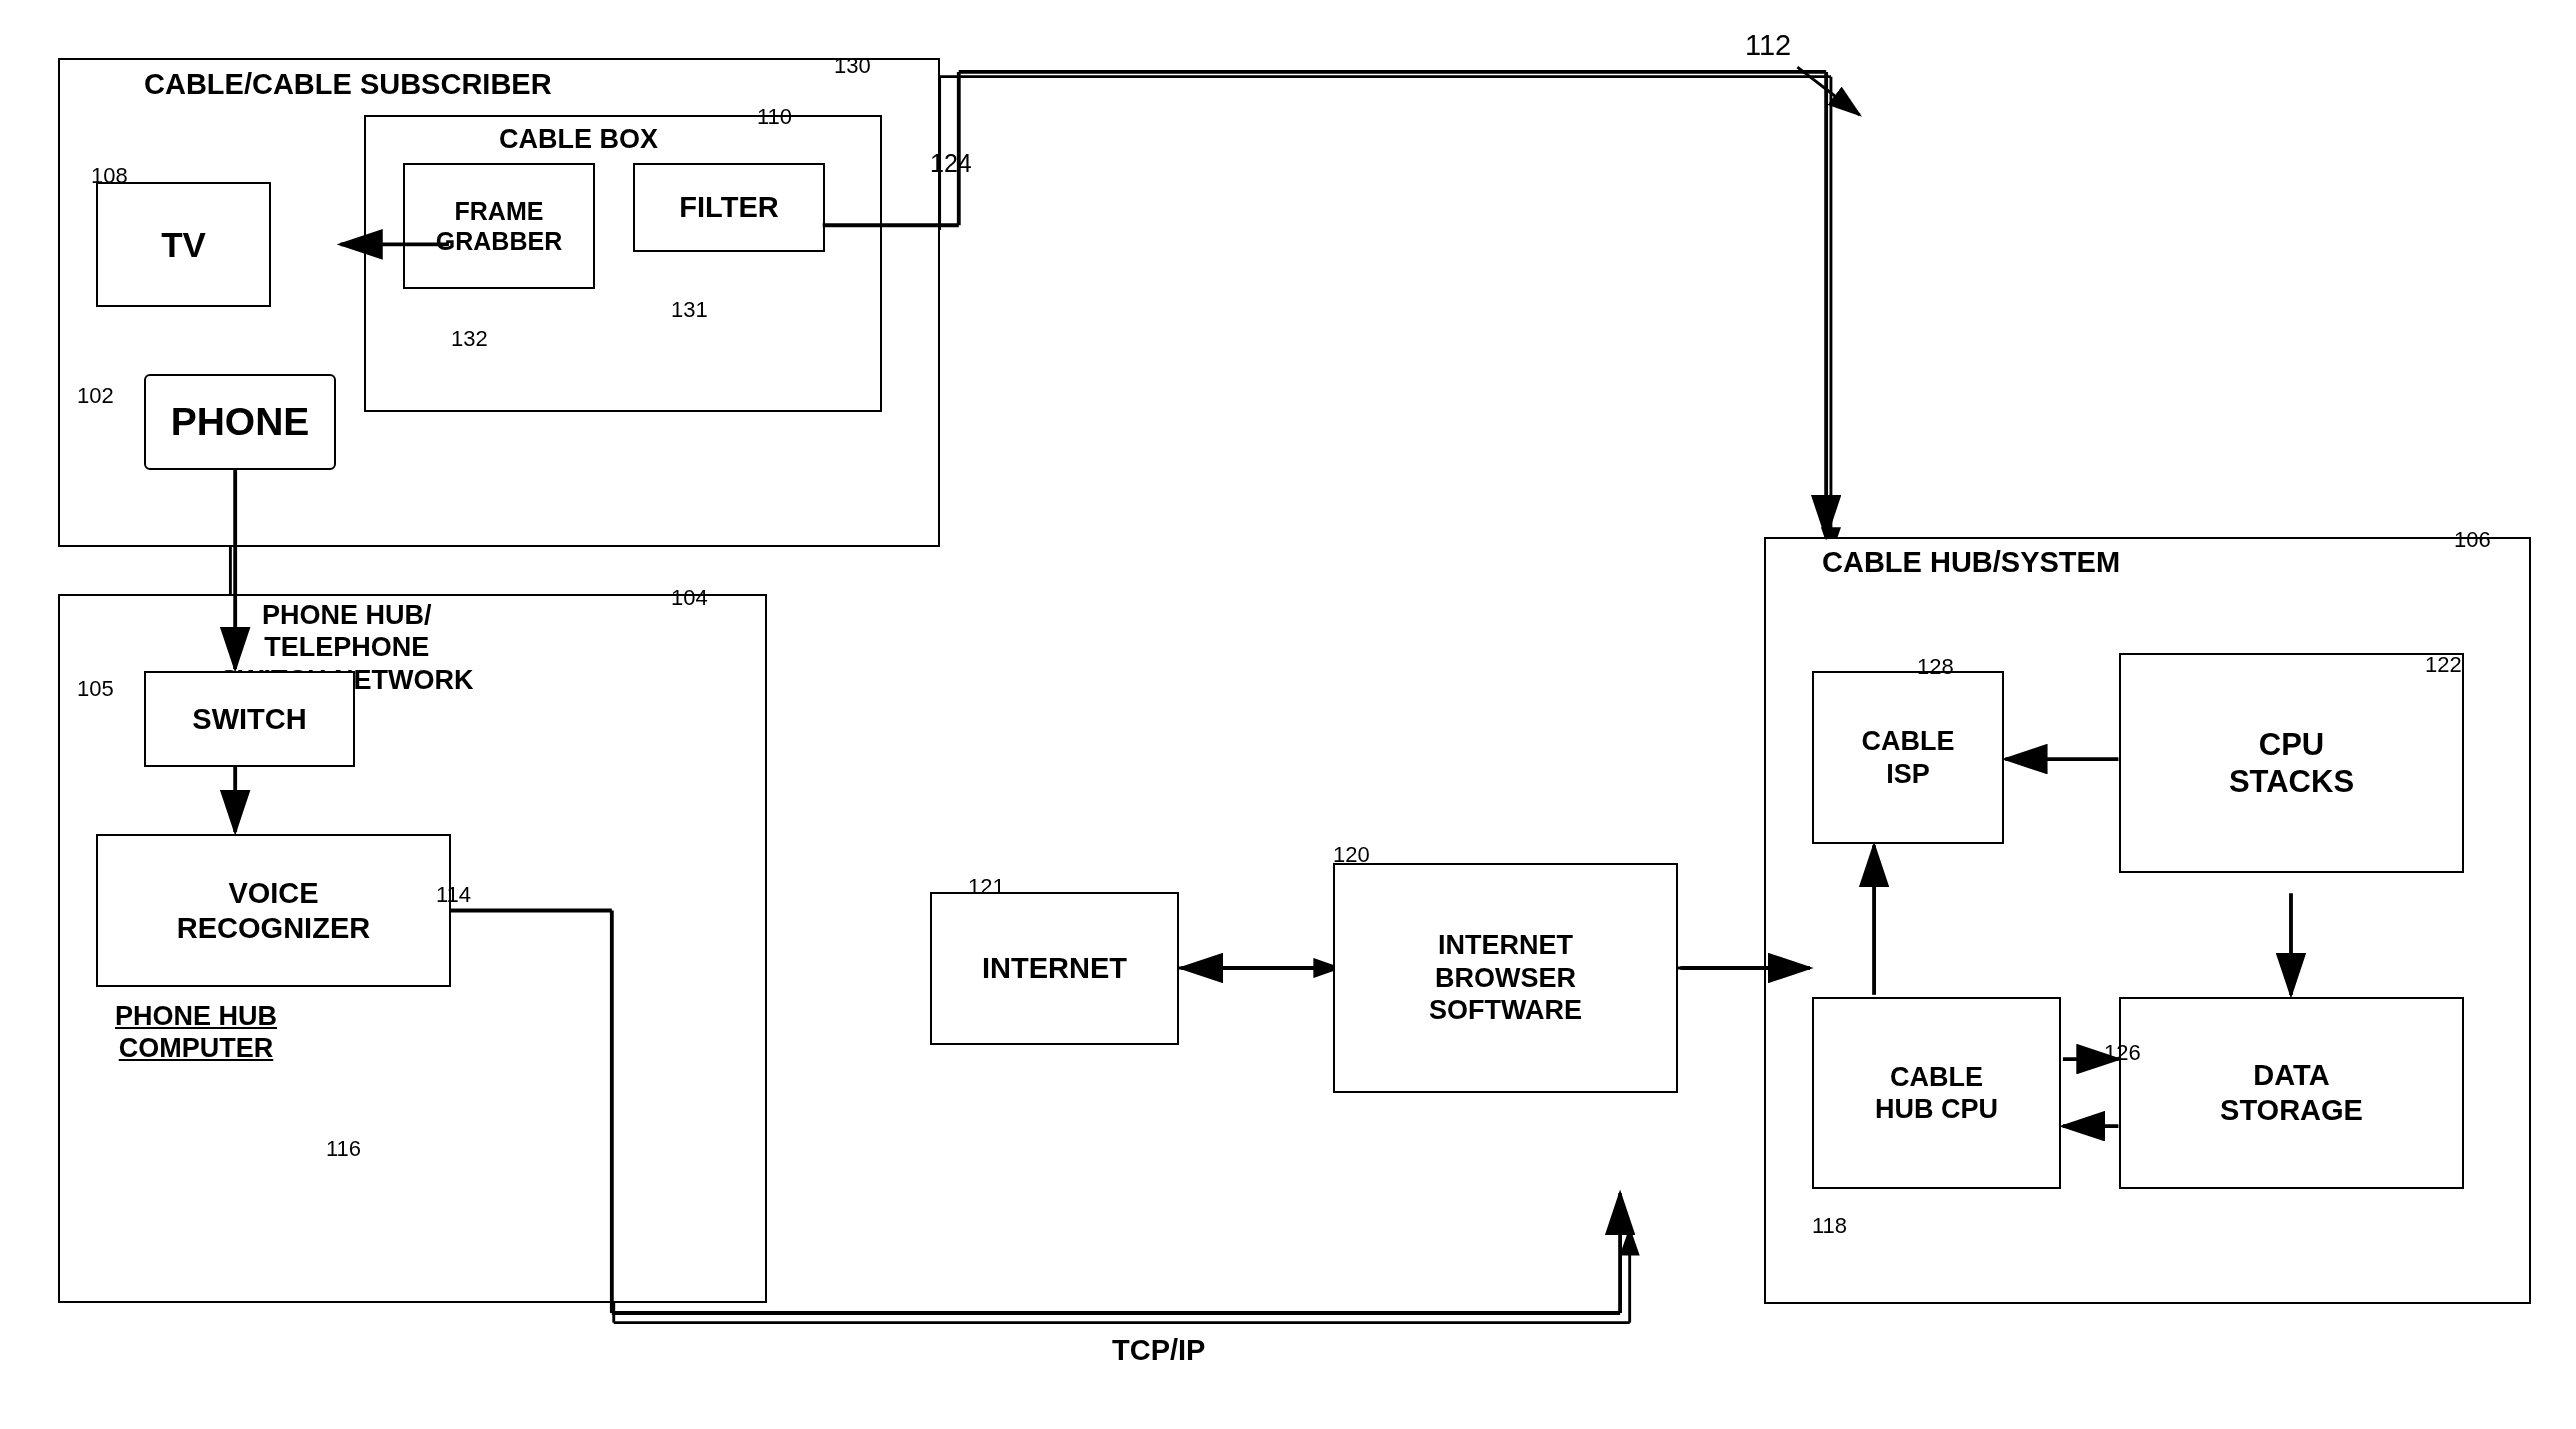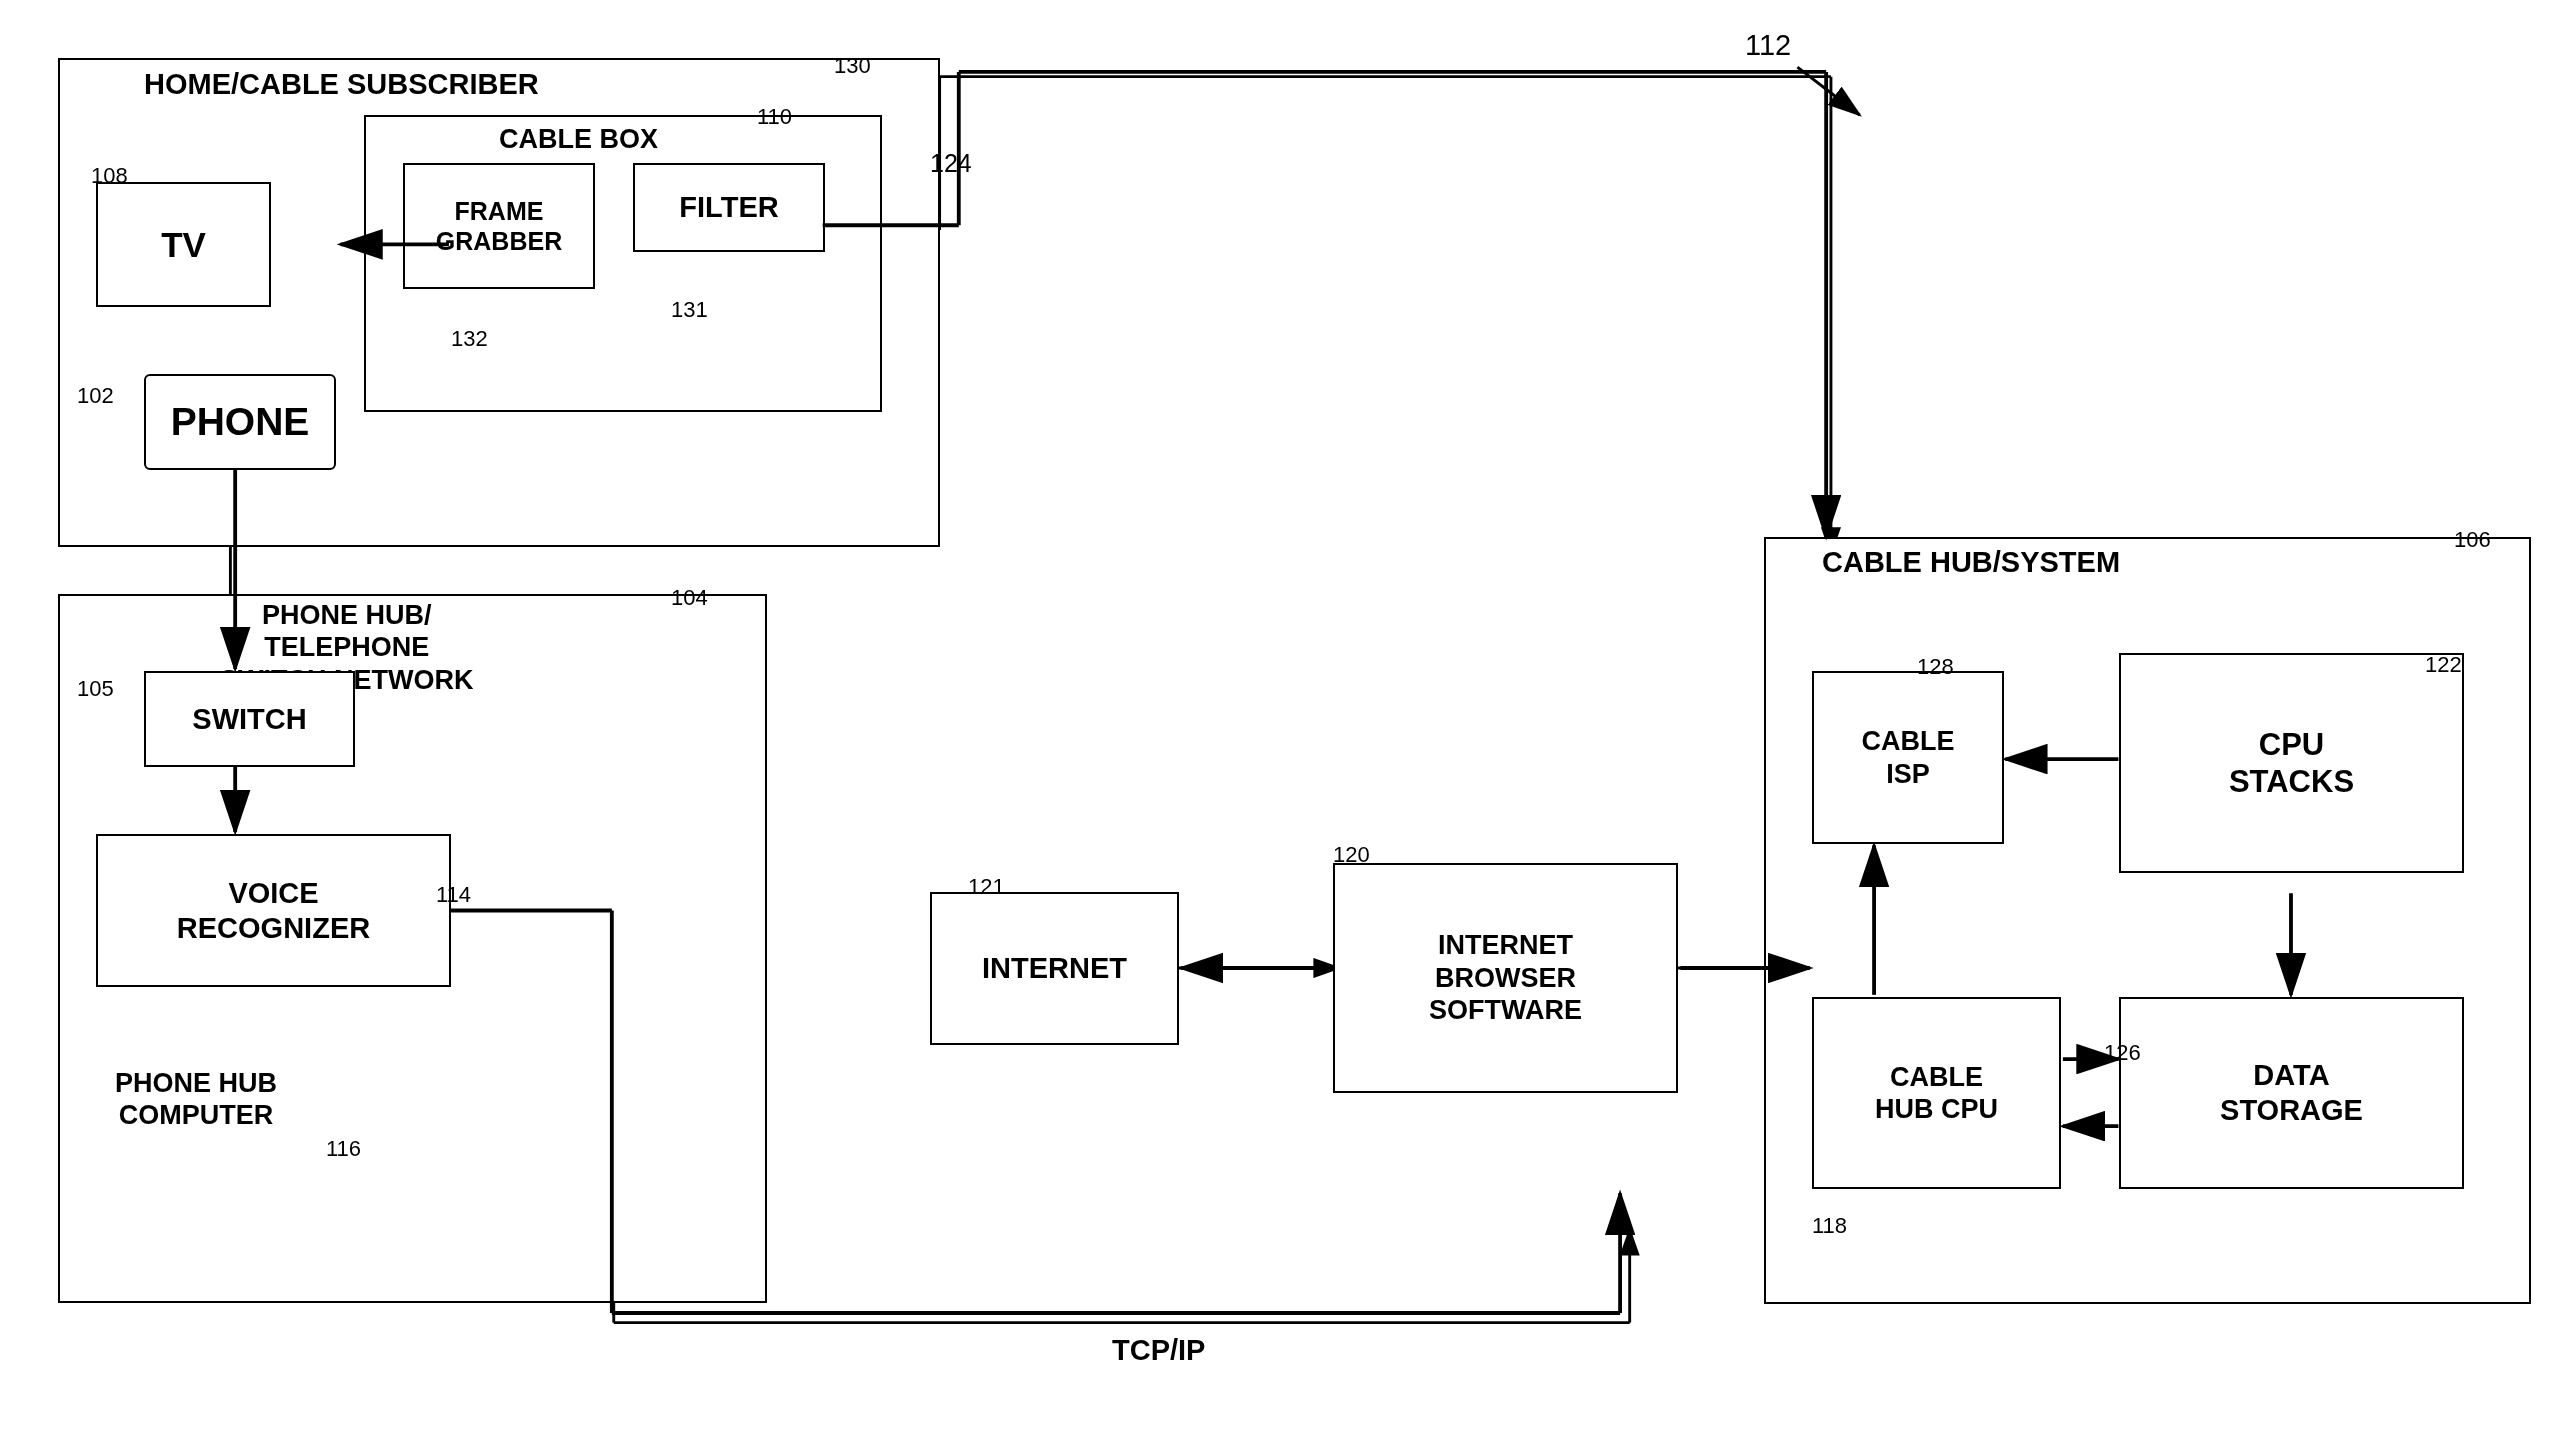--- a/index.html
+++ b/index.html
@@ -100,21 +100,21 @@
 
     <line x1="760" y1="240" x2="980" y2="240" stroke="#000" stroke-width="3"></line>
     <line x1="980" y1="240" x2="980" y2="80" stroke="#000" stroke-width="3"></line>
     <line x1="980" y1="80" x2="1910" y2="80" stroke="#000" stroke-width="3"></line>
     <line x1="1910" y1="80" x2="1910" y2="580" stroke="#000" stroke-width="3" marker-end="url(#arrow)"></line>
 
   </svg>
 
   <div class="box-outer" style="left:58px; top:58px; width:882px; height:489px;">
   </div>
-  <div class="label" style="left:144px; top:67px; font-size:29px;">HOME/CABLE SUBSCRIBER</div>
+  <div class="label" style="left:144px; top:67px; font-size:29px;">CABLE/CABLE SUBSCRIBER</div>
   <span class="ref" style="left:834px; top:53px;">130</span>
 
   <div class="box-outer" style="left:364px; top:115px; width:518px; height:297px;">
   </div>
   <div class="label" style="left:499px; top:123px; font-size:27px;">CABLE BOX</div>
   <span class="ref" style="left:757px; top:104px;">110</span>
 
   <div class="box" style="left:96px; top:182px; width:175px; height:125px; font-size:35px;">
     <span>TV</span>
   </div>
@@ -143,21 +143,21 @@
   <div class="box" style="left:144px; top:671px; width:211px; height:96px; font-size:29px;">
     <span>SWITCH</span>
   </div>
   <span class="ref" style="left:77px; top:676px;">105</span>
 
   <div class="box" style="left:96px; top:834px; width:355px; height:153px; font-size:29px;">
     <span>VOICE<br>RECOGNIZER</span>
   </div>
   <span class="ref" style="left:436px; top:882px;">114</span>
 
-  <div class="label" style="left:115px; top:1067px; font-size:27px;">PHONE HUB<br>COMPUTER</div>
+  <div class="label" style="left:115px; top:1000px; font-size:27px;text-decoration:underline;">PHONE HUB<br>COMPUTER</div>
   <span class="ref" style="left:326px; top:1136px;">116</span>
 
   <div class="box" style="left:930px; top:892px; width:249px; height:153px; font-size:29px;">
     <span>INTERNET</span>
   </div>
   <span class="ref" style="left:968px; top:874px;">121</span>
 
   <div class="box" style="left:1333px; top:863px; width:345px; height:230px; font-size:27px;">
     <span>INTERNET<br>BROWSER<br>SOFTWARE</span>
   </div>

